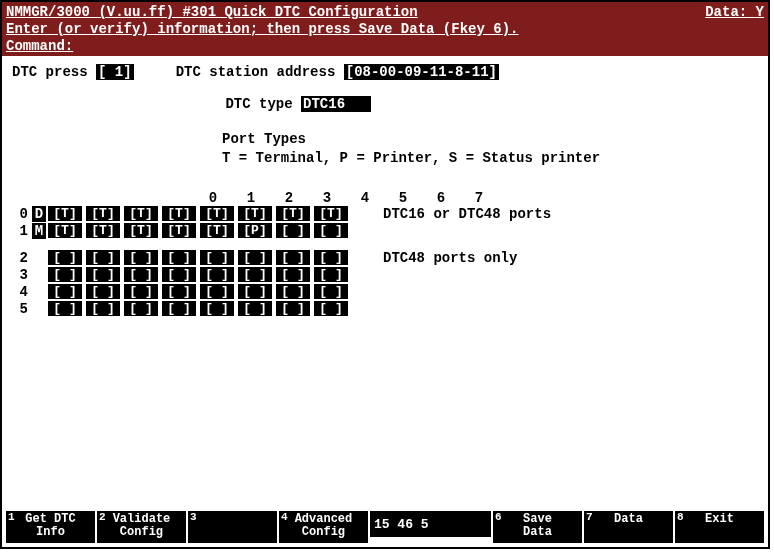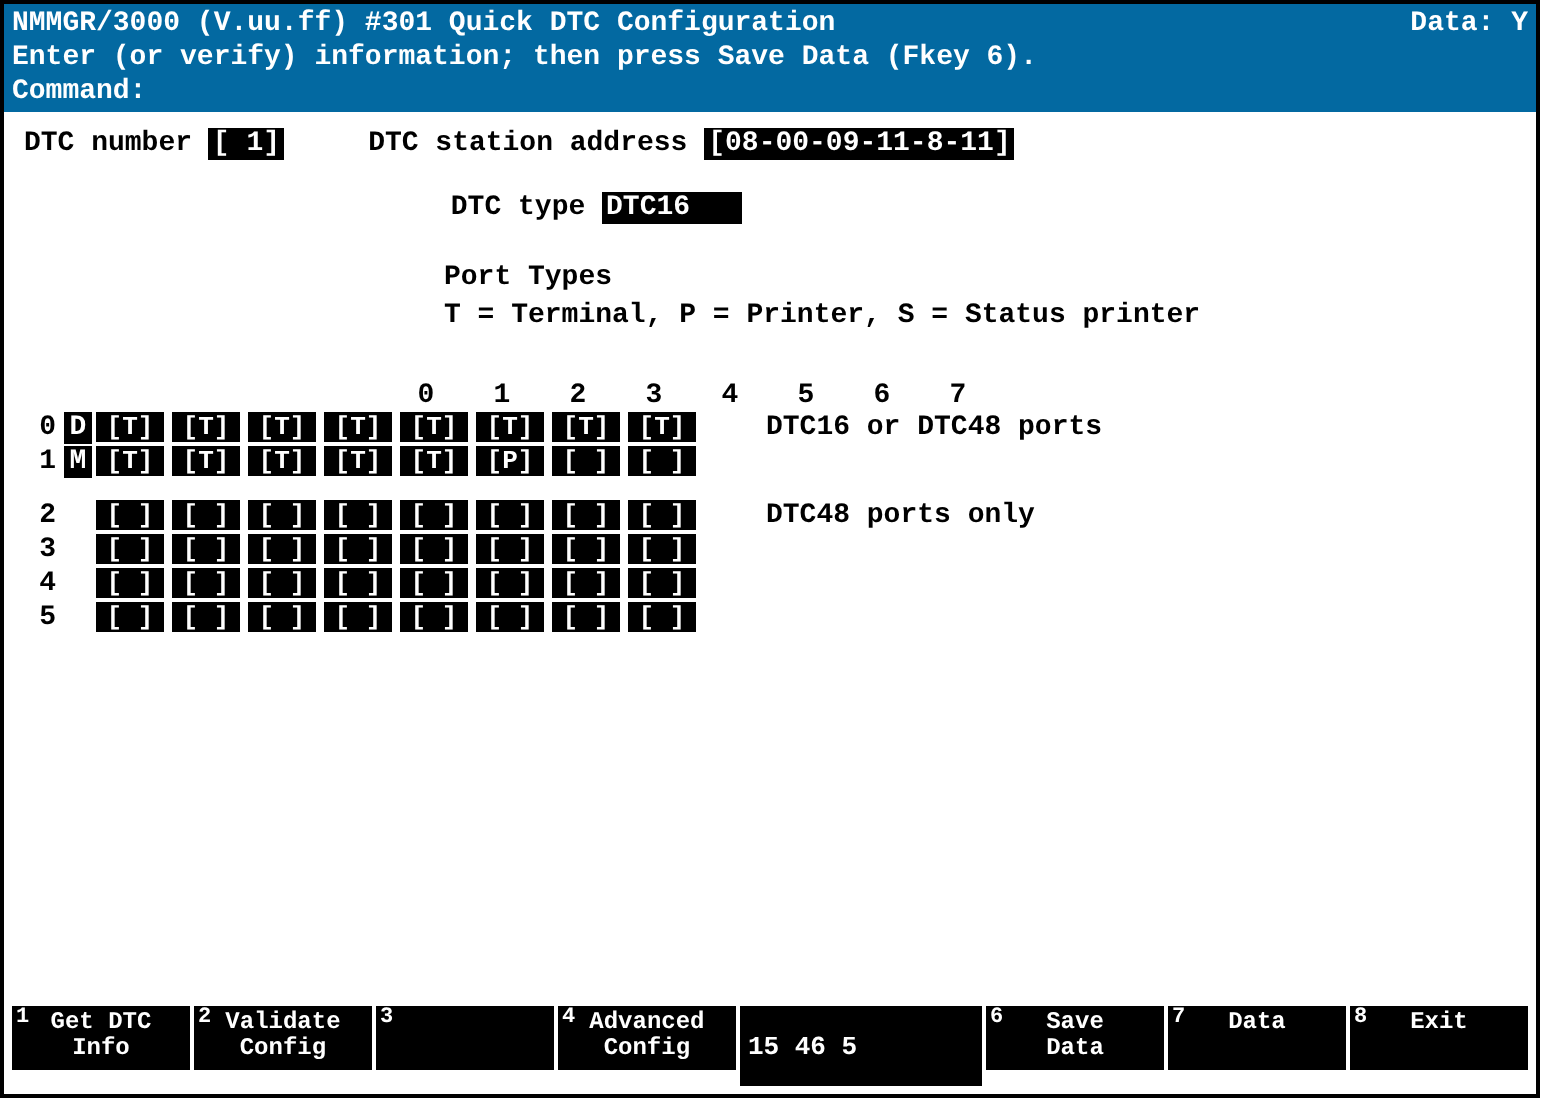--- a/index.html
+++ b/index.html
@@ -13,24 +13,25 @@
       height: 553px;
       overflow: hidden;
     }
     .screen {
       border: 2px solid #000;
       width: 770px;
       height: 549px;
       position: relative;
     }
     .header {
-      background: #0369a1;
+      background: #7f1d1d;
       color: #fff;
       padding: 2px 4px;
       line-height: 1.2;
+      text-decoration: underline;
     }
     .header-row { display: flex; }
     .header-title { flex: 1; }
     .content {
       padding: 8px 10px;
     }
     .row { margin-bottom: 4px; white-space: nowrap; }
     .field {
       background: #000;
       color: #fff;
@@ -107,21 +108,21 @@
       position: absolute;
       left: 2px;
       top: 0;
       font-size: 11px;
     }
     .fkey .lab { display: block; }
     .center-bar {
       background: #000;
       color: #fff;
       padding: 0 4px;
-      height: 40px;
+      height: 26px;
       display: flex;
       align-items: center;
       font-size: 13px;
     }
     .port-types-block { margin-left: 210px; margin-top: 18px; margin-bottom: 23px; line-height: 1.3; }
   </style>
 </head>
 <body>
 
 <div class="screen">
@@ -130,21 +131,21 @@
       <span class="header-title">NMMGR/3000 (V.uu.ff) #301  Quick DTC Configuration</span>
       <span>Data:</span>&nbsp;
       <span>Y</span>
     </div>
     <div>Enter (or verify) information; then press Save Data (Fkey 6).</div>
     <div>Command:</div>
   </div>
 
   <div class="content">
     <div class="row">
-      <span class="lbl">DTC number</span>
+      <span class="lbl">DTC press</span>
       <span class="field">[<span>  1</span>]</span>
       &nbsp;&nbsp;&nbsp;
       <span class="lbl">DTC station address</span>
       <span class="field">[<span>08-00-09-11-8-11</span>]</span>
     </div>
     <div class="row" style="margin-top:16px;">
       <span style="display:inline-block;width:205px;"></span>
       <span class="lbl">DTC type</span>
       <span class="field" style="min-width:70px">DTC16</span>
     </div>

